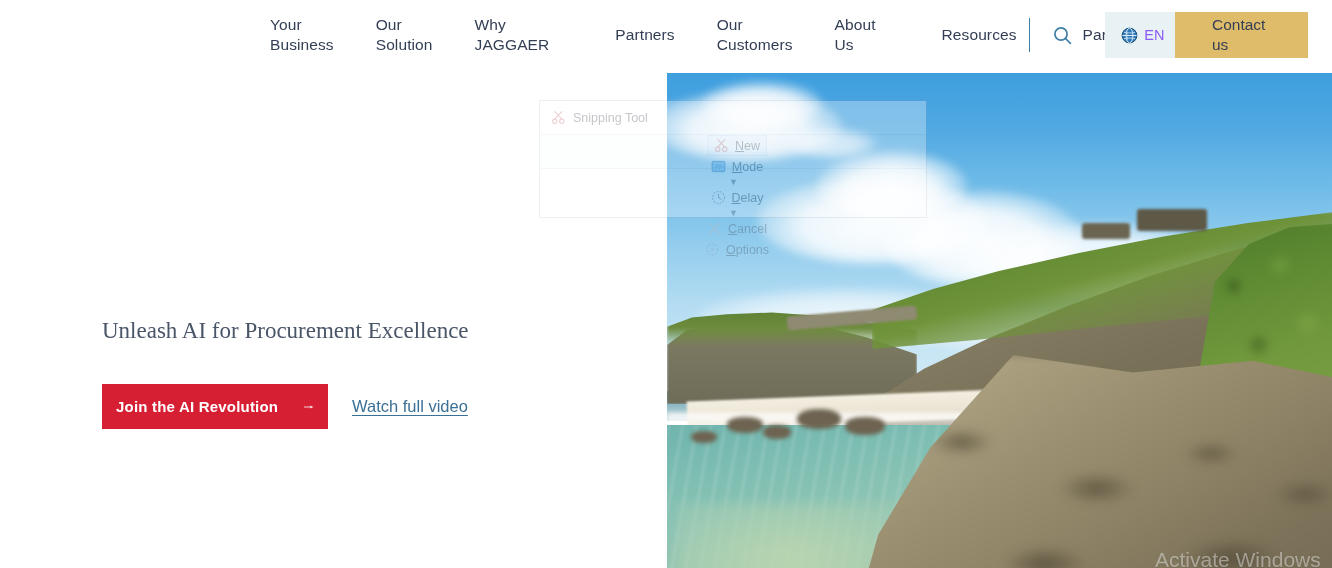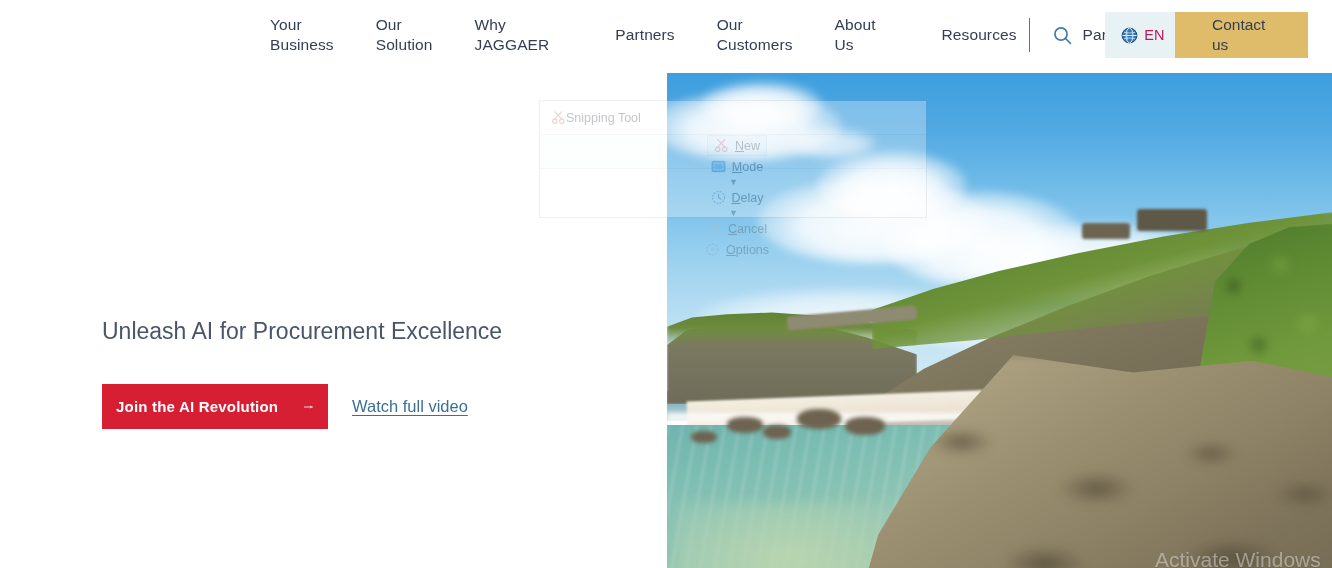--- a/index.html
+++ b/index.html
@@ -53,21 +53,21 @@
   
   #lang-btn {
     position: absolute; left: 1105px; top: 12px;
     width: 76px; height: 46px;
     background: #e8f1f3;
     display: flex; align-items: center; justify-content: center;
     gap: 6px;
     cursor: pointer;
   }
   #lang-label {
-    color: #be185d; font-size: 14.5px; font-weight: 400; letter-spacing:.3px;
+    color: #8b5cf6; font-size: 14.5px; font-weight: 400; letter-spacing:.3px;
   }
 
   
   #contact-btn {
     position: absolute; left: 1175px; top: 12px;
     width: 133px; height: 46px;
     background: #dfbc6a;
     color: #333e54;
     font-size: 15.5px; line-height: 20px;
     display: flex; flex-direction: column; justify-content: center;
@@ -266,20 +266,21 @@
     font-weight: 700;
     letter-spacing: -0.2px;
     white-space: pre-line;
   }
   #hero-sub {
     margin-top: 31px;
     color: #4a5568;
     font-size: 23px;
     line-height: 30px;
     font-weight: 400;
+    font-family: Liberation Serif, serif;
   }
   #hero-actions {
     margin-top: 38px;
     display: flex; align-items: center; gap: 24px;
   }
   #cta-primary {
     width: 226px; height: 45px;
     background: #d61f33;
     border: 0; cursor: pointer;
     display: flex; align-items: center; justify-content: center; gap: 26px;
@@ -304,21 +305,21 @@
     width: 386px; height: 116px;
     z-index: 20;
     opacity: 0.30;
     background: #ffffff;
     box-shadow: 0 0 0 1px rgba(140,150,165,.5);
     font-family: "Liberation Sans", sans-serif;
     pointer-events: none;
   }
   #snip-titlebar {
     position:absolute; left:0; top:0; width:100%; height: 33px;
-    display:flex; align-items:center; padding-left: 11px;
+    display:flex; align-items:center; gap: 7px; padding-left: 11px;
     background: #ffffff;
   }
   #snip-title-text { font-size: 12.5px; color: #3b4350; }
   #snip-toolbar {
     position:absolute; left:0; top: 33px; width:100%; height: 35px;
     display:flex; align-items:center; padding-left: 8px;
     background: #fbfcfd;
     border-top: 1px solid #e3e7ec;
     border-bottom: 1px solid #e3e7ec;
     flex-direction: column;

